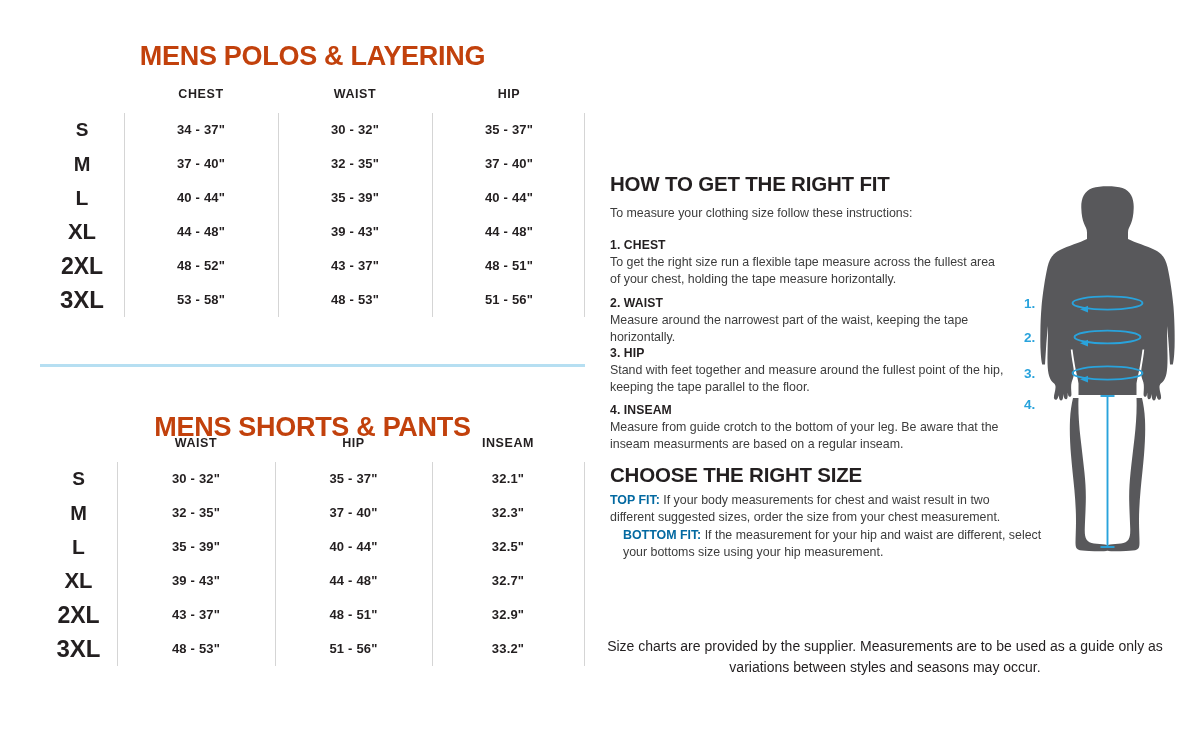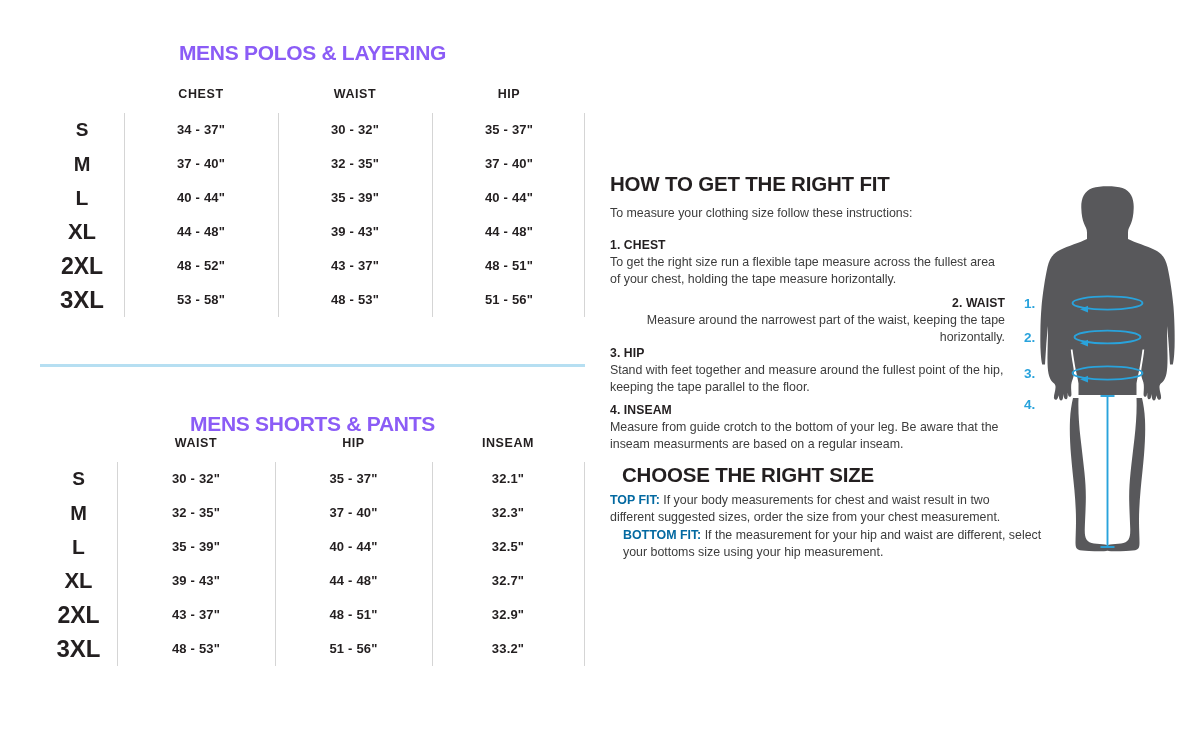--- a/index.html
+++ b/index.html
@@ -11,23 +11,23 @@
     overflow: hidden;
   }
   .page { position: relative; width: 1200px; height: 730px; }
 
   
   .left-col { position: absolute; left: 0; top: 0; width: 600px; height: 730px; }
 
   .tbl-title {
     text-align: center;
     font-weight: bold;
-    font-size: 21px;
+    font-size: 27px;
     letter-spacing: -0.3px;
-    color: #8b5cf6;
+    color: #c2410c;
   }
   #polos-title { position: absolute; left: 40px; top: 41px; width: 545px; }
   #pants-title { position: absolute; left: 40px; top: 391px; width: 545px; margin-top: 21px; }
 
   .tbl { position: absolute; left: 40px; width: 545px; }
   #polos-table { top: 85px; }
   #pants-table { top: 434px; }
 
   .col-heads { position: relative; height: 28px; }
   .col-heads .ch {
@@ -67,26 +67,26 @@
     font-size: 20.5px; font-weight: bold; letter-spacing: -0.2px;
     color: #231f20;
   }
   .lead { font-size: 12.4px; color: #3c3c3c; line-height: 1.35; }
   .step-h { font-size: 12.2px; font-weight: bold; color: #231f20; letter-spacing: 0.1px; }
   .step-b { font-size: 12.4px; color: #3c3c3c; line-height: 1.38; }
 
   #fit-title   { position: absolute; left: 0; top: 172px; }
   #fit-lead    { position: absolute; left: 0; top: 205px; width: 400px; }
   #step-1      { position: absolute; left: 0; top: 238px; width: 395px; }
-  #step-2      { position: absolute; left: 0; top: 296px; width: 395px; text-align: right; }
+  #step-2      { position: absolute; left: 0; top: 296px; width: 395px; }
   #step-3      { position: absolute; left: 0; top: 346px; width: 395px; }
   #step-4      { position: absolute; left: 0; top: 403px; width: 395px; }
   .step-b { margin-top: 2px; }
 
-  #size-title  { position: absolute; left: 12px; top: 463px; text-align: center; }
+  #size-title  { position: absolute; left: 0; top: 463px; text-align: center; }
   #fit-top     { position: absolute; left: 0; top: 492px; width: 420px; }
   #fit-bottom  { position: absolute; left: 13px; top: 527px; width: 420px; }
   .fitline { font-size: 12.4px; color: #3c3c3c; line-height: 1.38; }
   .fitline b { color: #0369a1; }
 
   #disclaimer {
     position: absolute; left: 600px; top: 636px; width: 570px;
     text-align: center; font-size: 14px; color: #231f20; line-height: 1.5;
   }
 
@@ -235,20 +235,21 @@
     <div class="sec-title" id="size-title">CHOOSE THE RIGHT SIZE</div>
 
     <div class="fitline" id="fit-top">
       <b>TOP FIT:</b><span> If your body measurements for chest and waist result in two different suggested sizes, order the size from your chest measurement.</span>
     </div>
     <div class="fitline" id="fit-bottom">
       <b>BOTTOM FIT:</b><span> If the measurement for your hip and waist are different, select your bottoms size using your hip measurement.</span>
     </div>
   </div>
 
+  <div id="disclaimer">Size charts are provided by the supplier. Measurements are to be used as a guide only as variations between styles and seasons may occur.</div>
 
   <div id="figure">
     <svg width="175" height="375" viewBox="0 0 175 375" xmlns="http://www.w3.org/2000/svg">
       <g fill="#58585b">
 
         <path d="M72.5 3 C64 6 61 14 61.3 23 C61.5 30 62.5 35 64 38.5 C65.5 42 67 44 67 47.5 L67 54
                  C60 57.5 48 61 40 65 C32.5 69 29.5 73.5 27.5 82 C25 93 22.5 110 21.5 122
                  C20.8 131 20.5 139 20.4 146 C20.3 154 20.2 162 20.8 169
                  C21.1 173 21.5 176.5 22.2 179.5 L25 179.5 C25.3 175.5 25.6 170 26 164
                  C26.5 156 27.2 148 28 141 L28 143 C28 152 27.6 162 27.5 170

